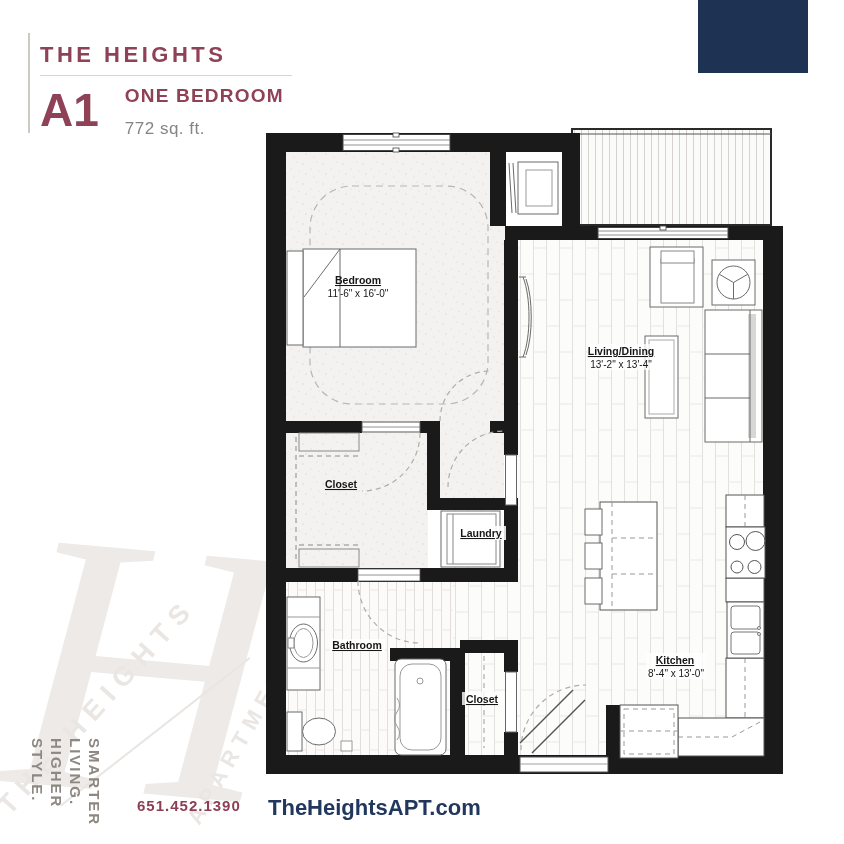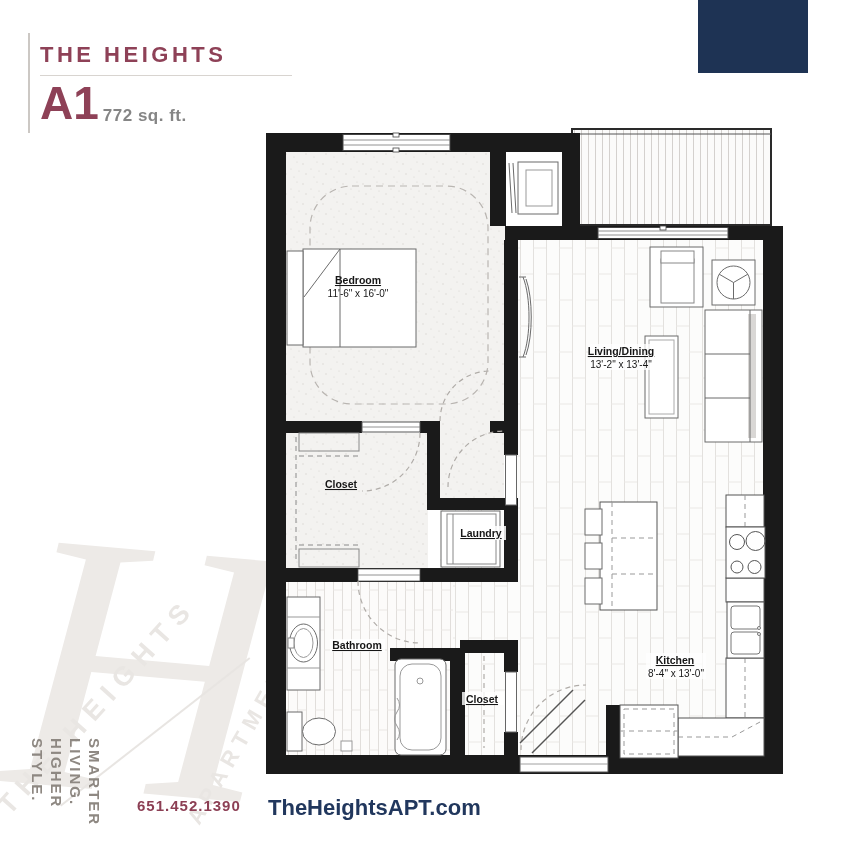--- a/index.html
+++ b/index.html
@@ -3,24 +3,24 @@
 <meta charset="utf-8">
 <style>
   html,body{margin:0;padding:0;}
   body{width:844px;height:844px;position:relative;background:#fff;overflow:hidden;
        font-family:"Liberation Sans",sans-serif;}
   .abs{position:absolute;}
   
   .vrule{left:28px;top:33px;width:2px;height:100px;background:#ccc8c4;}
   .brand{left:40px;top:42px;font-size:22px;letter-spacing:3.5px;color:#8e4157;font-weight:bold;white-space:nowrap;}
   .hrule{left:40px;top:75px;width:252px;height:1px;background:#d8d4d0;}
-  .unitrow{left:40px;top:82px;display:flex;gap:4px;align-items:flex-end;}
+  .unitrow{left:40px;top:82px;display:flex;gap:26px;align-items:center;}
   .unitcode{font-size:46px;font-weight:bold;color:#8e4157;line-height:0.95;letter-spacing:0;}
   .unittype{font-size:19px;letter-spacing:1.2px;color:#8e4157;font-weight:bold;line-height:1.1;padding-top:4px;}
-  .unitarea{font-size:17px;color:#858585;letter-spacing:0.5px;margin-top:20px;font-weight:bold;}
+  .unitarea{font-size:17px;color:#858585;letter-spacing:0.5px;margin-top:12px;font-weight:normal;}
   .navysq{left:698px;top:0;width:110px;height:73px;background:#1e3354;}
   
   .wm{pointer-events:none;}
   .wm-script{left:10px;top:520px;font-size:370px;line-height:0.8;color:#edeae7;
              font-family:"Liberation Serif",serif;font-style:italic;transform:rotate(5deg);}
   .wm-heights{left:-8px;top:800px;transform:rotate(-48deg);transform-origin:0 0;
               font-size:27px;letter-spacing:9px;color:#e9e6e3;font-weight:bold;white-space:nowrap;}
   .wm-apartments{left:182px;top:816px;transform:rotate(-60deg);transform-origin:0 0;
               font-size:22px;letter-spacing:7px;color:#e9e6e3;font-weight:bold;white-space:nowrap;}
   .wm-swash{left:60px;top:805px;width:240px;height:2px;background:#e8e5e2;transform:rotate(-38deg);transform-origin:0 0;}
@@ -48,20 +48,21 @@
   <div>HIGHER</div>
   <div>STYLE.</div>
 </div>
 
 <div class="abs vrule"></div>
 <div class="abs brand">THE HEIGHTS</div>
 <div class="abs hrule"></div>
 <div class="abs unitrow">
   <div class="unitcode">A1</div>
   <div>
+    <div class="unittype">ONE BEDROOM</div>
     <div class="unitarea">772 sq. ft.</div>
   </div>
 </div>
 <div class="abs navysq"></div>
 
 <svg class="abs plan" width="524" height="656" viewBox="263 124 524 656">
   <defs>
     <pattern id="speckle" width="20" height="20" patternUnits="userSpaceOnUse">
       <rect width="20" height="20" fill="#f3f2f0"></rect>
       <circle cx="3" cy="4" r="0.7" fill="#d8d4d0"></circle>

